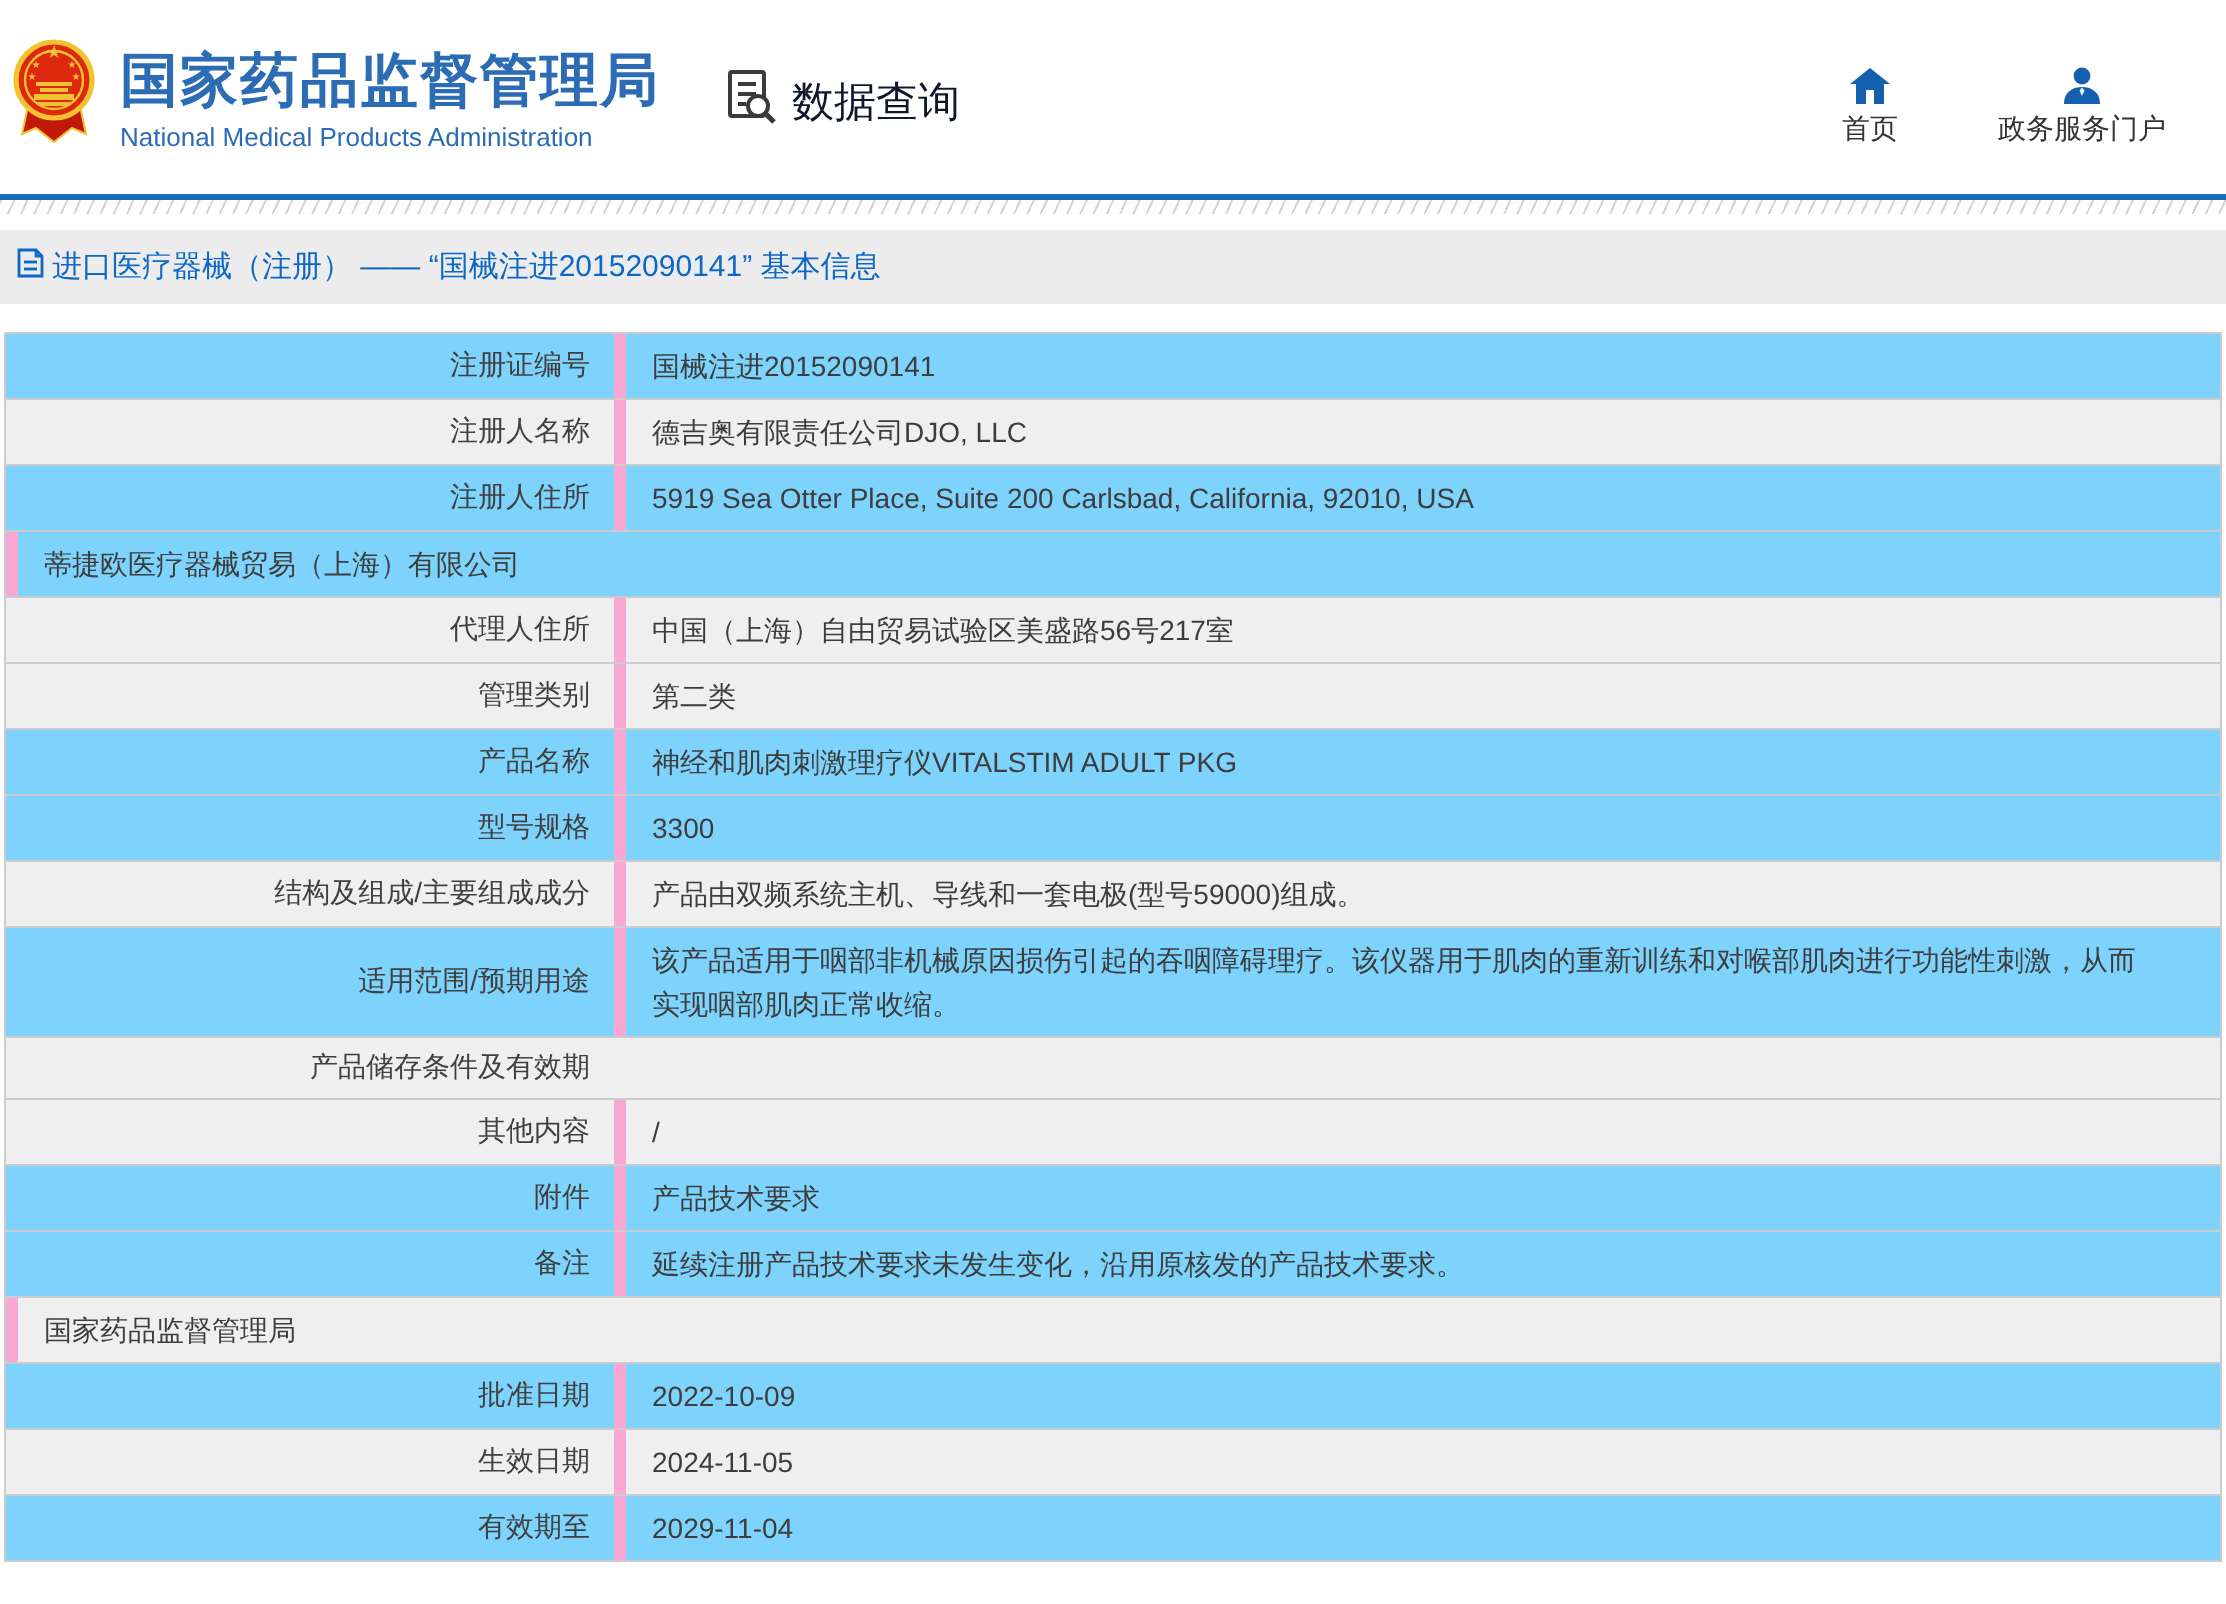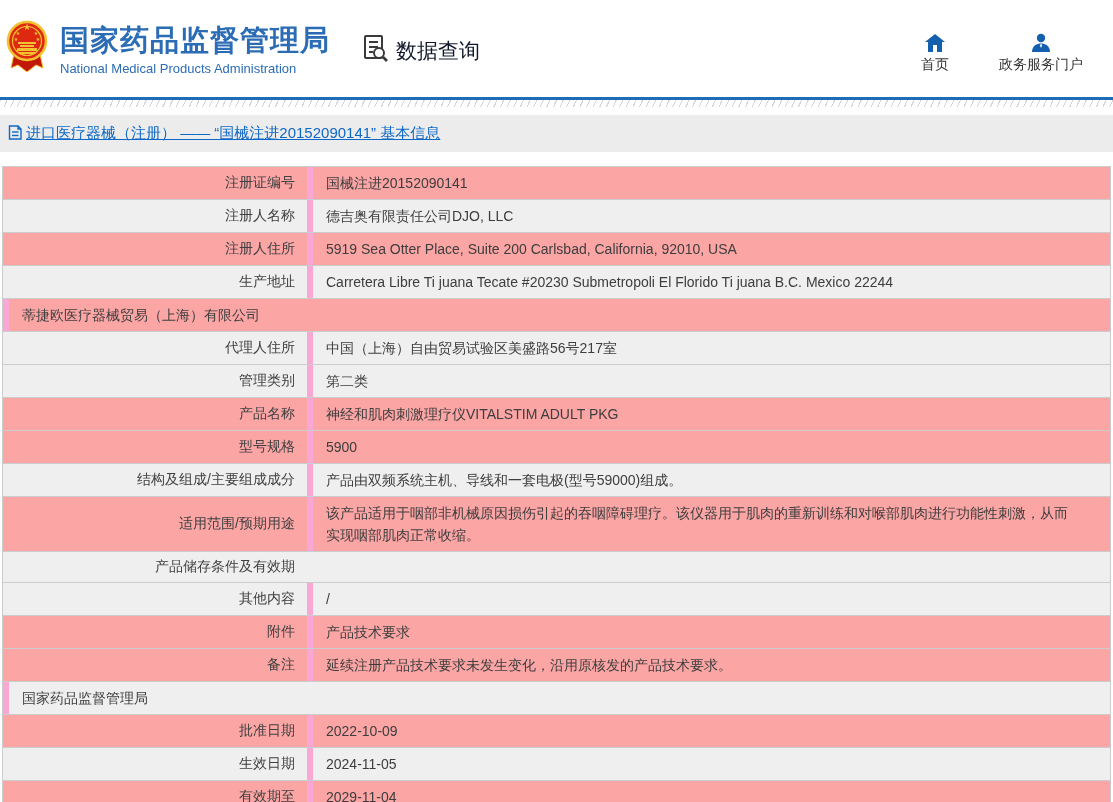--- a/index.html
+++ b/index.html
@@ -20,24 +20,24 @@
   .nav{margin-left:auto;display:flex;gap:50px;margin-right:30px;margin-top:10px;}
   .nav-item{display:flex;flex-direction:column;align-items:center;gap:0;font-size:14px;
     color:#333;cursor:pointer;white-space:nowrap;}
   
   .accent-line{height:3px;background:#1e6cb8;}
   .hatch{height:7px;background:repeating-linear-gradient(115deg,#d4d4d4 0 1px,transparent 1px 6px);}
   
   .breadcrumb{margin-top:8px;height:37px;background:#ececec;display:flex;align-items:center;
     padding-left:7px;font-size:15px;color:#0d67c6;}
   .breadcrumb svg{margin-right:3px;flex:none;}
-  .breadcrumb-text{cursor:pointer;text-decoration:underline;}
+  .breadcrumb-text{cursor:pointer;}
   
   .info-table{margin:14px 2px 0 2px;border:1px solid #ccc;}
-  .t-row{display:flex;min-height:31.3px;box-sizing:border-box;background:#fca5a5;}
+  .t-row{display:flex;min-height:31.3px;box-sizing:border-box;background:#7dd3fc;}
   .t-row + .t-row{border-top:1px solid #ccc;}
   .t-row.gray{background:#efefef;}
   .cell-label{width:292px;flex:none;padding-right:12px;display:flex;align-items:center;
     justify-content:flex-end;color:#404040;font-size:14px;white-space:nowrap;}
   .cell-value{flex:1;border-left:6px solid #f9a8d4;padding:5px 40px 5px 13px;display:flex;
     align-items:center;color:#3d3d3d;font-size:14px;line-height:22px;}
   .cell-value.empty{border-left:none;}
 </style>
 </head>
 <body>
@@ -127,42 +127,38 @@
     <div class="cell-value">国械注进20152090141</div>
   </div>
     <div class="t-row gray">
     <div class="cell-label">注册人名称</div>
     <div class="cell-value">德吉奥有限责任公司DJO, LLC</div>
   </div>
     <div class="t-row">
     <div class="cell-label">注册人住所</div>
     <div class="cell-value">5919 Sea Otter Place, Suite 200 Carlsbad, California, 92010, USA</div>
   </div>
-    <div class="t-row gray">
-    <div class="cell-label">生产地址</div>
-    <div class="cell-value">Carretera Libre Ti juana Tecate #20230 Submetropoli El Florido Ti juana B.C. Mexico 22244</div>
-  </div>
     <div class="t-row">
     <div class="cell-value">蒂捷欧医疗器械贸易（上海）有限公司</div>
   </div>
     <div class="t-row gray">
     <div class="cell-label">代理人住所</div>
     <div class="cell-value">中国（上海）自由贸易试验区美盛路56号217室</div>
   </div>
     <div class="t-row gray">
     <div class="cell-label">管理类别</div>
     <div class="cell-value">第二类</div>
   </div>
     <div class="t-row">
     <div class="cell-label">产品名称</div>
     <div class="cell-value">神经和肌肉刺激理疗仪VITALSTIM ADULT PKG</div>
   </div>
     <div class="t-row">
     <div class="cell-label">型号规格</div>
-    <div class="cell-value">5900</div>
+    <div class="cell-value">3300</div>
   </div>
     <div class="t-row gray">
     <div class="cell-label">结构及组成/主要组成成分</div>
     <div class="cell-value">产品由双频系统主机、导线和一套电极(型号59000)组成。</div>
   </div>
     <div class="t-row">
     <div class="cell-label">适用范围/预期用途</div>
     <div class="cell-value">该产品适用于咽部非机械原因损伤引起的吞咽障碍理疗。该仪器用于肌肉的重新训练和对喉部肌肉进行功能性刺激，从而实现咽部肌肉正常收缩。</div>
   </div>
     <div class="t-row gray">

